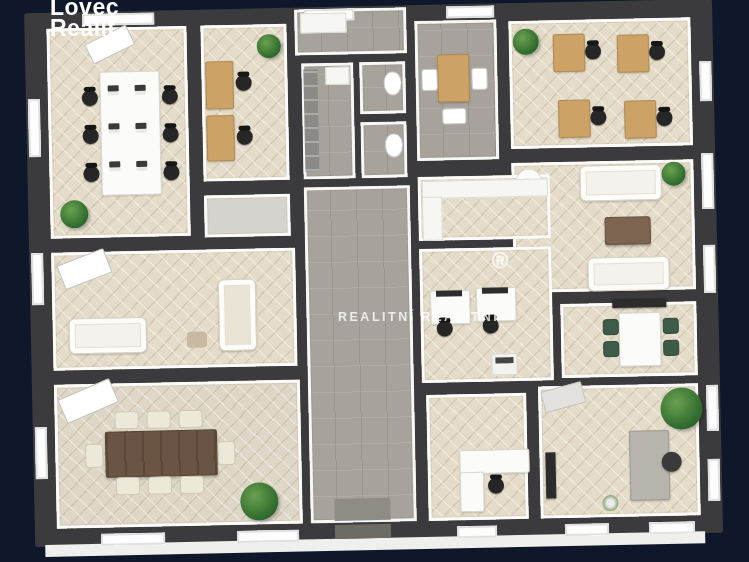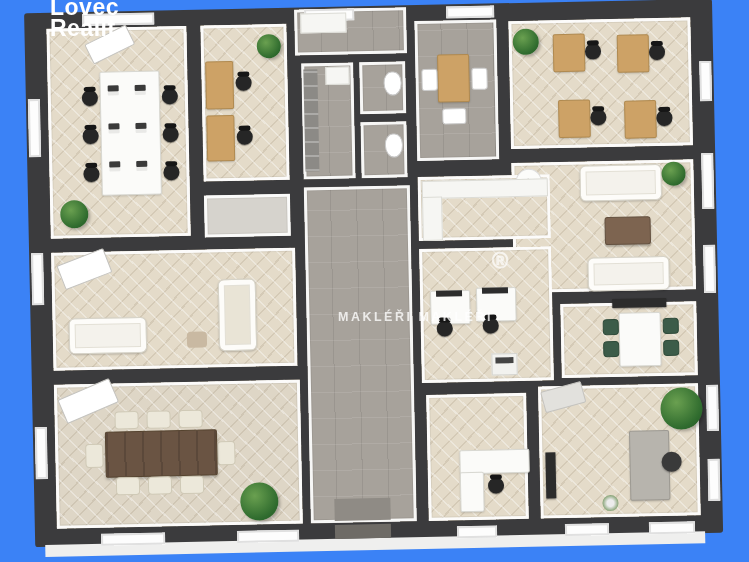--- a/index.html
+++ b/index.html
@@ -1,16 +1,16 @@
 <!DOCTYPE html>
 <html><head>
 <meta charset="utf-8">
 <style>
   html,body{margin:0;padding:0;background:#fff;}
-  .canvas{position:relative;width:749px;height:562px;overflow:hidden;background:#3b82f6;
+  .canvas{position:relative;width:749px;height:562px;overflow:hidden;background:#0f172a;
           font-family:"Liberation Sans",sans-serif;}
   .plan{position:absolute;inset:0;transform:rotate(-1.2deg);transform-origin:50% 52%;}
   .building{position:absolute;left:30px;top:6px;width:688px;height:534px;background:#3b3b3d;border-radius:3px;}
   .face{position:absolute;background:#efefee;}
   .room{position:absolute;box-shadow:inset 0 0 0 3px rgba(255,255,255,.92), inset 0 0 0 4px rgba(0,0,0,.06);}
   .floor-wood{background-color:#e4dbc9;background-image:
      repeating-linear-gradient(45deg, rgba(255,255,255,.35) 0 1.5px, transparent 1.5px 12px),
      repeating-linear-gradient(135deg, rgba(120,100,70,.14) 0 1.5px, transparent 1.5px 12px);}
   .floor-wood-b{background-color:#ded6c6;}
   .floor-tile{background-color:#a7a29b;background-image:
@@ -202,14 +202,14 @@
     <div class="fitem chair-dark-round" style="left:658px;top:458px;width:20px;height:20px;"></div>
     <div class="fitem flower" style="left:598px;top:500px;width:16px;height:16px;"></div>
 
   </div>
 
   <div class="logo">
     <div>Lovec</div>
     <div>Realit</div>
   </div>
   <div class="qara-reg">®</div>
-  <div class="qara-sub">MAKLÉŘI MAKLÉŘI</div>
+  <div class="qara-sub">REALITNÍ REALITNÍ</div>
 </div>
 
 </body></html>

